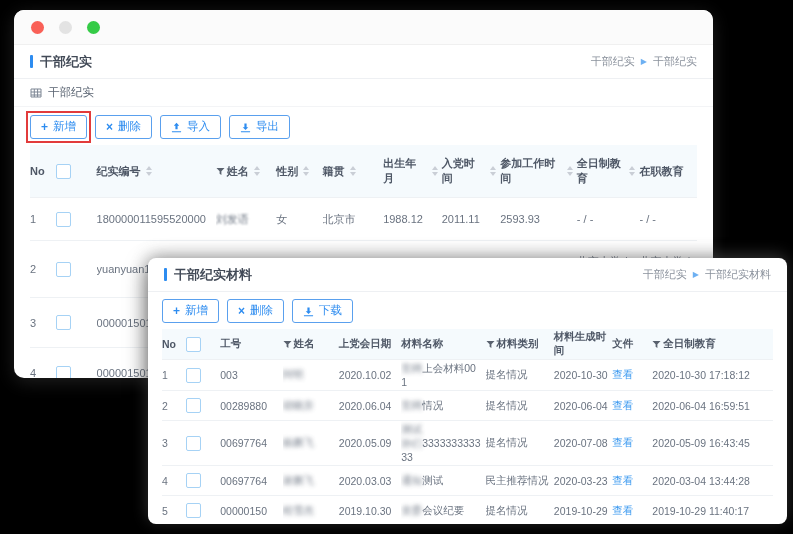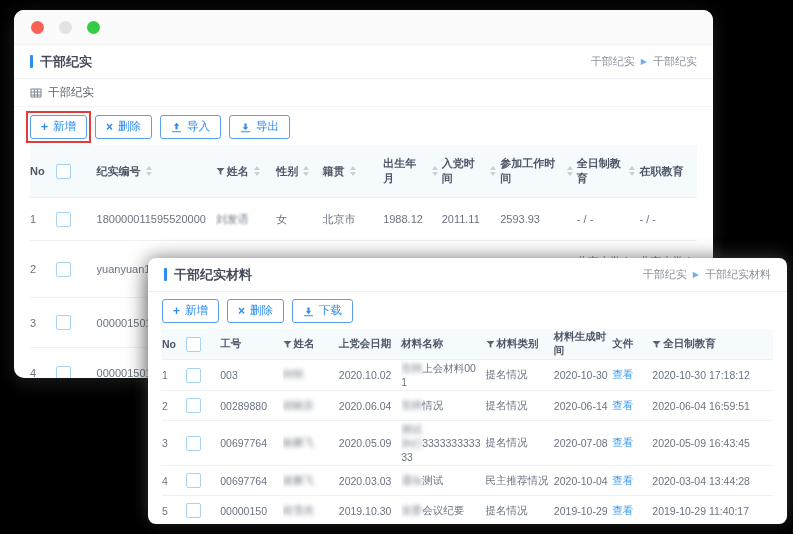--- a/index.html
+++ b/index.html
@@ -321,21 +321,21 @@
       </tr>
 
       <tr class="h25">
         <td>2</td>
         <td><span class="cb"></span></td>
         <td>00289880</td>
         <td><span class="redacted">胡晓弃</span></td>
         <td>2020.06.04</td>
         <td><span class="redacted">竞聘</span><span>情况</span></td>
         <td>提名情况</td>
-        <td>2020-06-14</td>
+        <td>2020-06-04</td>
         <td><span class="link">查看</span></td>
         <td>2020-06-04 16:59:51</td>
       </tr>
 
       <tr class="h34">
         <td>3</td>
         <td><span class="cb"></span></td>
         <td>00697764</td>
         <td><span class="redacted">杨鹏飞</span></td>
         <td>2020.05.09</td>
@@ -350,21 +350,21 @@
       </tr>
 
       <tr class="h25">
         <td>4</td>
         <td><span class="cb"></span></td>
         <td>00697764</td>
         <td><span class="redacted">谢鹏飞</span></td>
         <td>2020.03.03</td>
         <td><span class="redacted">通知</span><span>测试</span></td>
         <td>民主推荐情况</td>
-        <td>2020-10-04</td>
+        <td>2020-03-23</td>
         <td><span class="link">查看</span></td>
         <td>2020-03-04 13:44:28</td>
       </tr>
 
       <tr class="h25">
         <td>5</td>
         <td><span class="cb"></span></td>
         <td>00000150</td>
         <td><span class="redacted">程雪杰</span></td>
         <td>2019.10.30</td>

